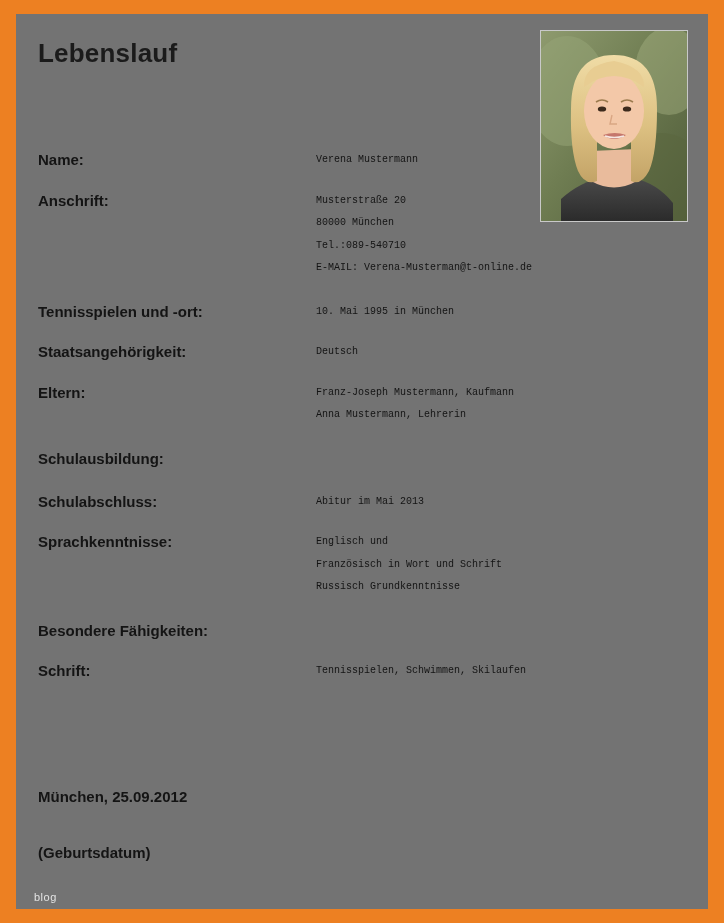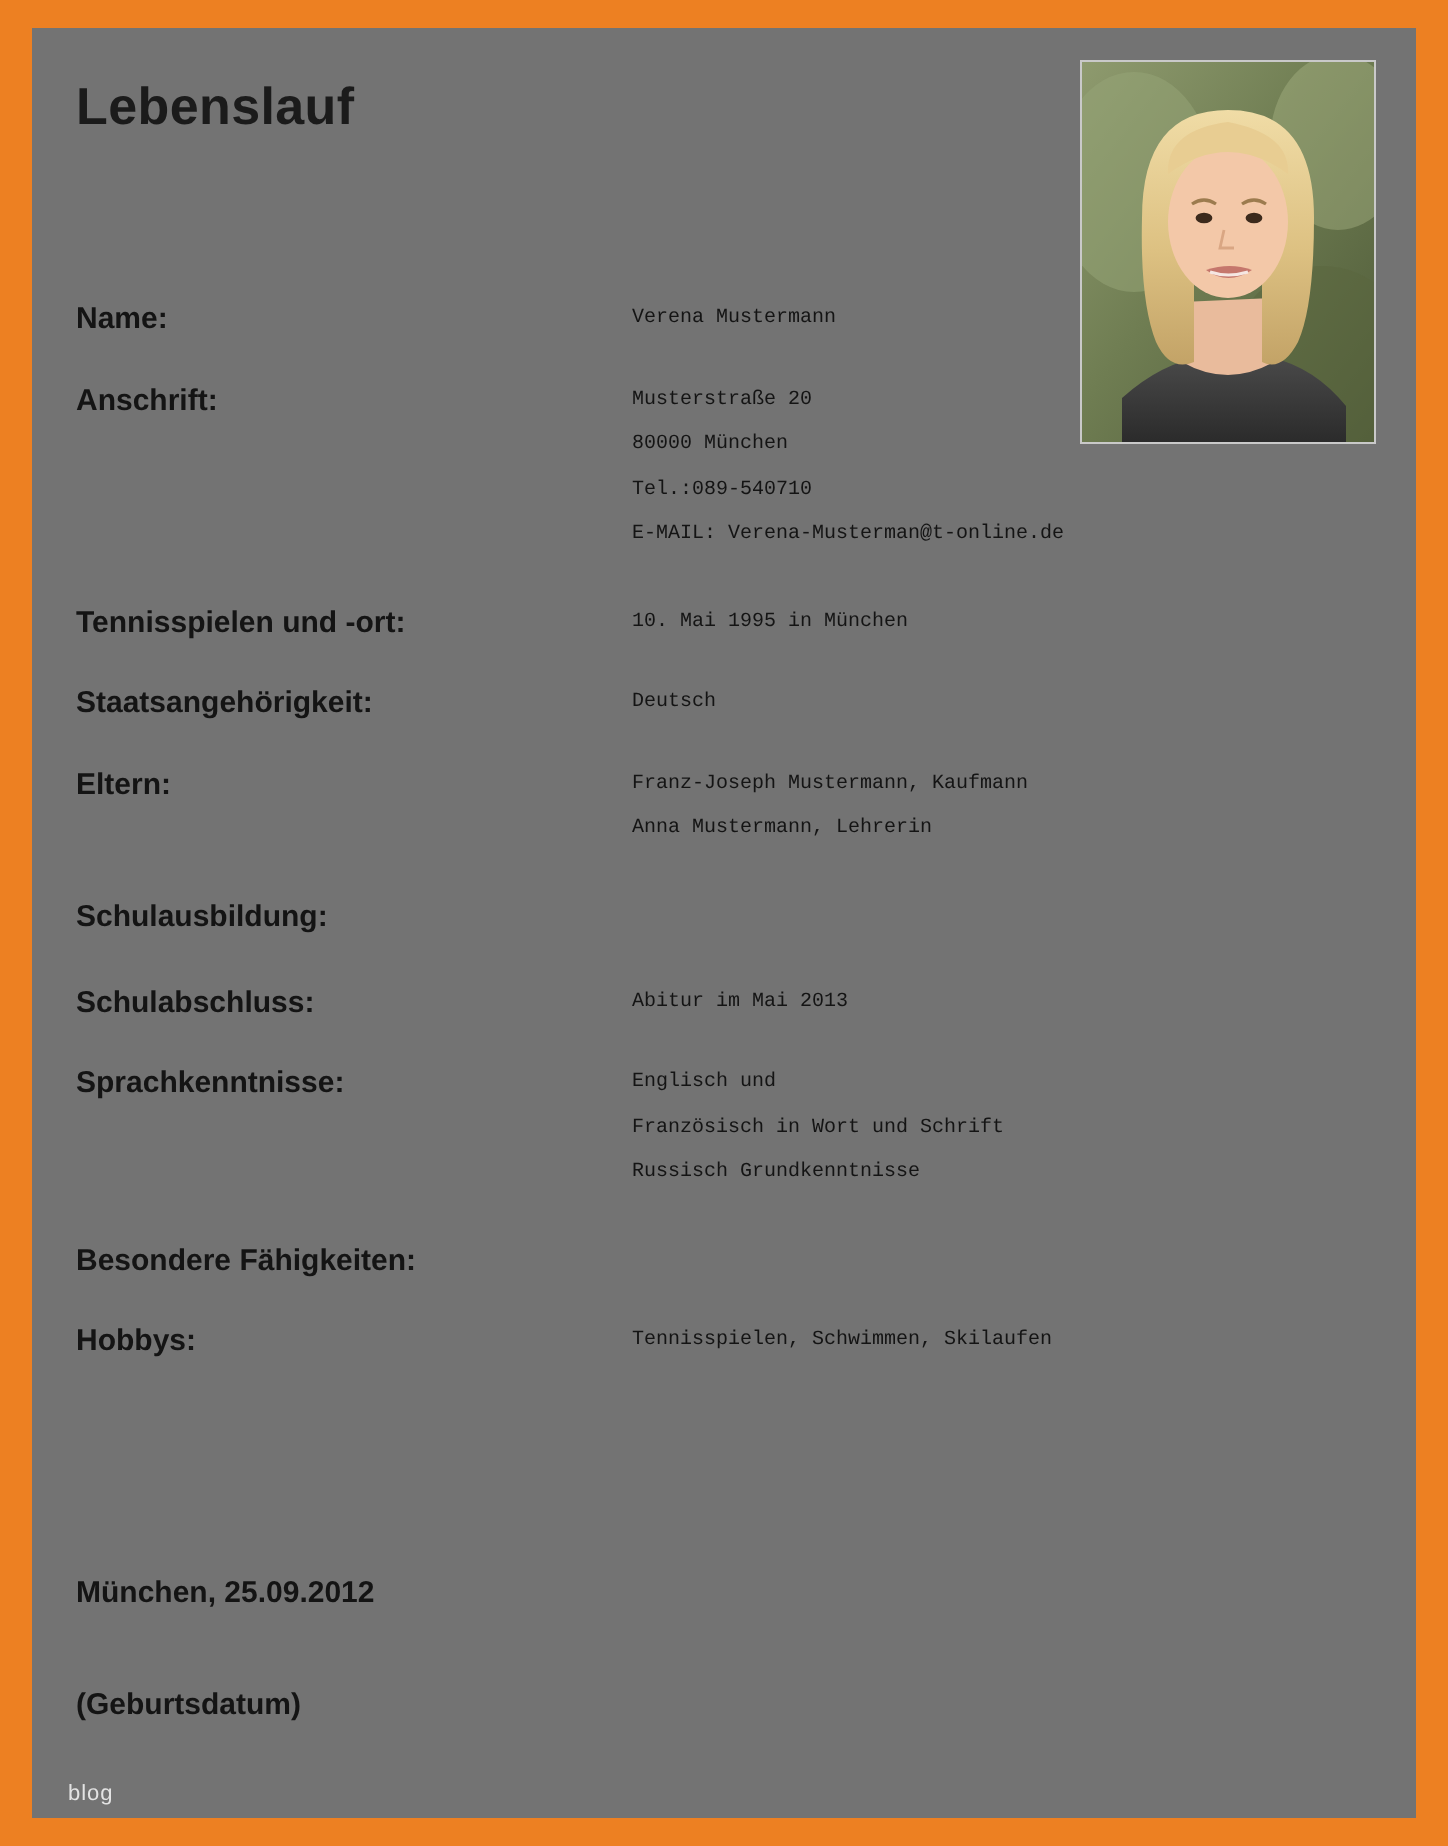--- a/index.html
+++ b/index.html
@@ -171,21 +171,21 @@
     <div class="row tall">
       <div class="row-label">Sprachkenntnisse:</div>
       <div class="row-value">Englisch und
 Französisch in Wort und Schrift
 Russisch Grundkenntnisse</div>
     </div>
     <div class="row">
       <div class="row-label">Besondere Fähigkeiten:</div>
     </div>
     <div class="row">
-      <div class="row-label">Hobbys:</div>
+      <div class="row-label">Schrift:</div>
       <div class="row-value">Tennisspielen, Schwimmen, Skilaufen</div>
     </div>
   </div>
 
   <div class="footer-line footer-city">München, 25.09.2012</div>
   <div class="footer-line footer-sign">(Geburtsdatum)</div>
 
   <div class="watermark">blog</div>
 </div>
 

